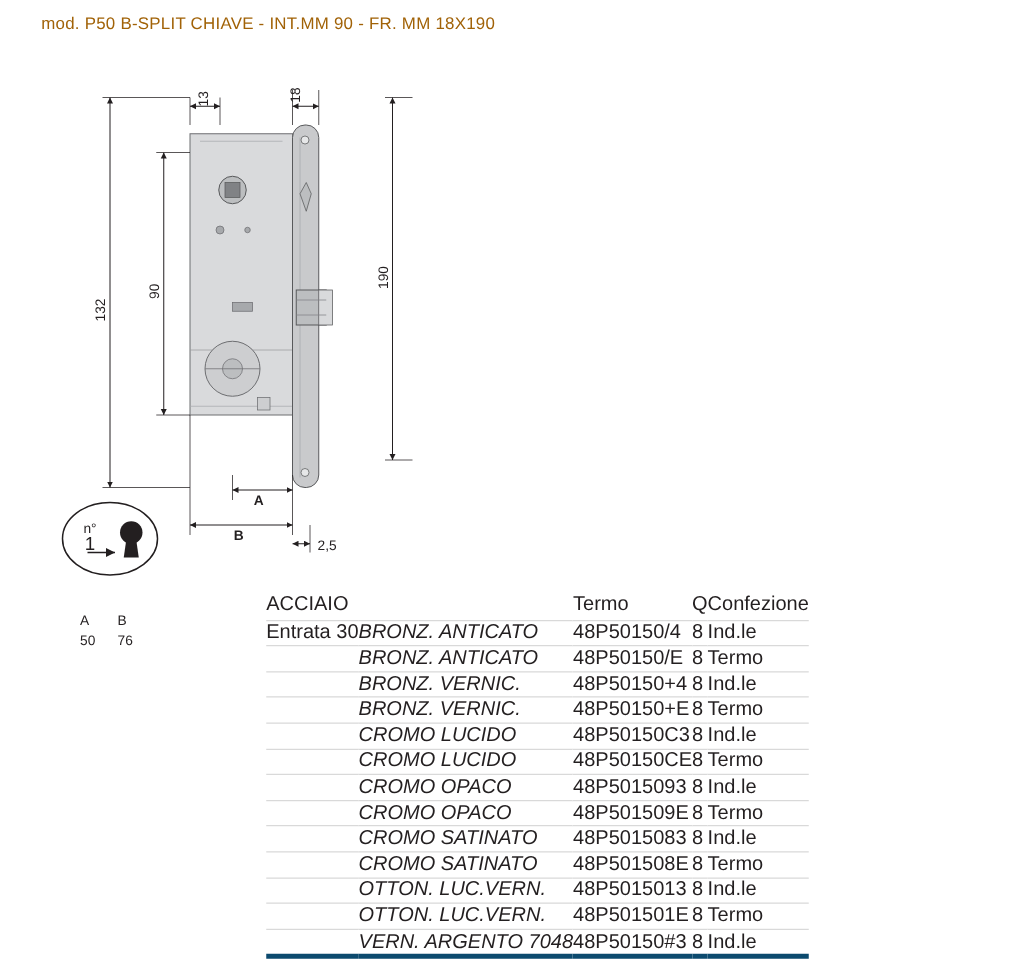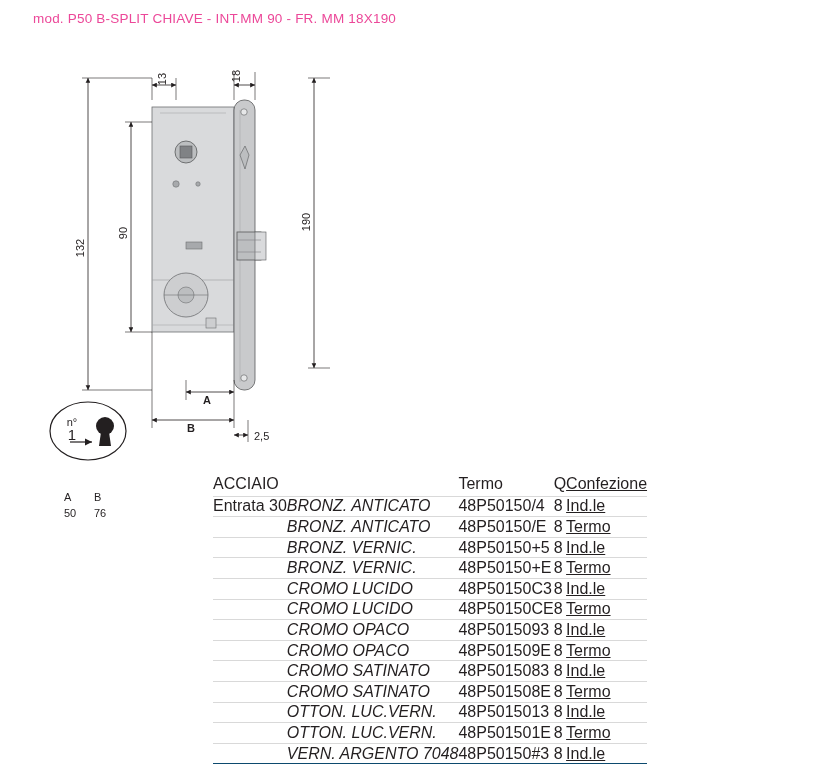--- a/index.html
+++ b/index.html
@@ -18,21 +18,21 @@
   .page {
     position: absolute;
     inset: 0;
   }
   
   .title {
     position: absolute;
     left: 33px;
     top: 11px;
     font-size: 13.5px;
-    color: #ec4899;
+    color: #a16207;
     letter-spacing: 0.2px;
     white-space: nowrap;
   }
   
   .drawing {
     position: absolute;
     left: 0;
     top: 0;
     width: 430px;
     height: 470px;
@@ -81,27 +81,27 @@
     white-space: nowrap;
   }
   .data-table thead th {
     border-bottom: none;
     padding-bottom: 2px;
   }
   .data-table tbody tr {
     border-top: 1px solid #d9d9d9;
   }
   .data-table tbody tr:last-child {
-    border-bottom: 1px solid #0c4a6e;
+    border-bottom: 4px solid #0c4a6e;
   }
   .col-entrata { width: 73px; }
   .col-finitura { width: 146px; font-style: italic; }
   .col-codice { width: 86px; }
   .col-q { width: 22px; }
-  .col-conf { width: 59px; text-decoration: underline; }
+  .col-conf { width: 59px; }
   .hdr-acciaio { padding-left: 0; }
 </style>
 </head>
 <body>
 
 <div class="page">
 
   <div class="title">mod. P50 B-SPLIT CHIAVE - INT.MM 90 - FR. MM 18X190</div>
 
   <svg class="drawing" viewBox="0 0 430 470" width="430" height="470">
@@ -238,21 +238,21 @@
         <tr>
           <td class="col-entrata"></td>
           <td class="col-finitura">BRONZ. ANTICATO</td>
           <td class="col-codice">48P50150/E</td>
           <td class="col-q">8</td>
           <td class="col-conf">Termo</td>
         </tr>
         <tr>
           <td class="col-entrata"></td>
           <td class="col-finitura">BRONZ. VERNIC.</td>
-          <td class="col-codice">48P50150+5</td>
+          <td class="col-codice">48P50150+4</td>
           <td class="col-q">8</td>
           <td class="col-conf">Ind.le</td>
         </tr>
         <tr>
           <td class="col-entrata"></td>
           <td class="col-finitura">BRONZ. VERNIC.</td>
           <td class="col-codice">48P50150+E</td>
           <td class="col-q">8</td>
           <td class="col-conf">Termo</td>
         </tr>

